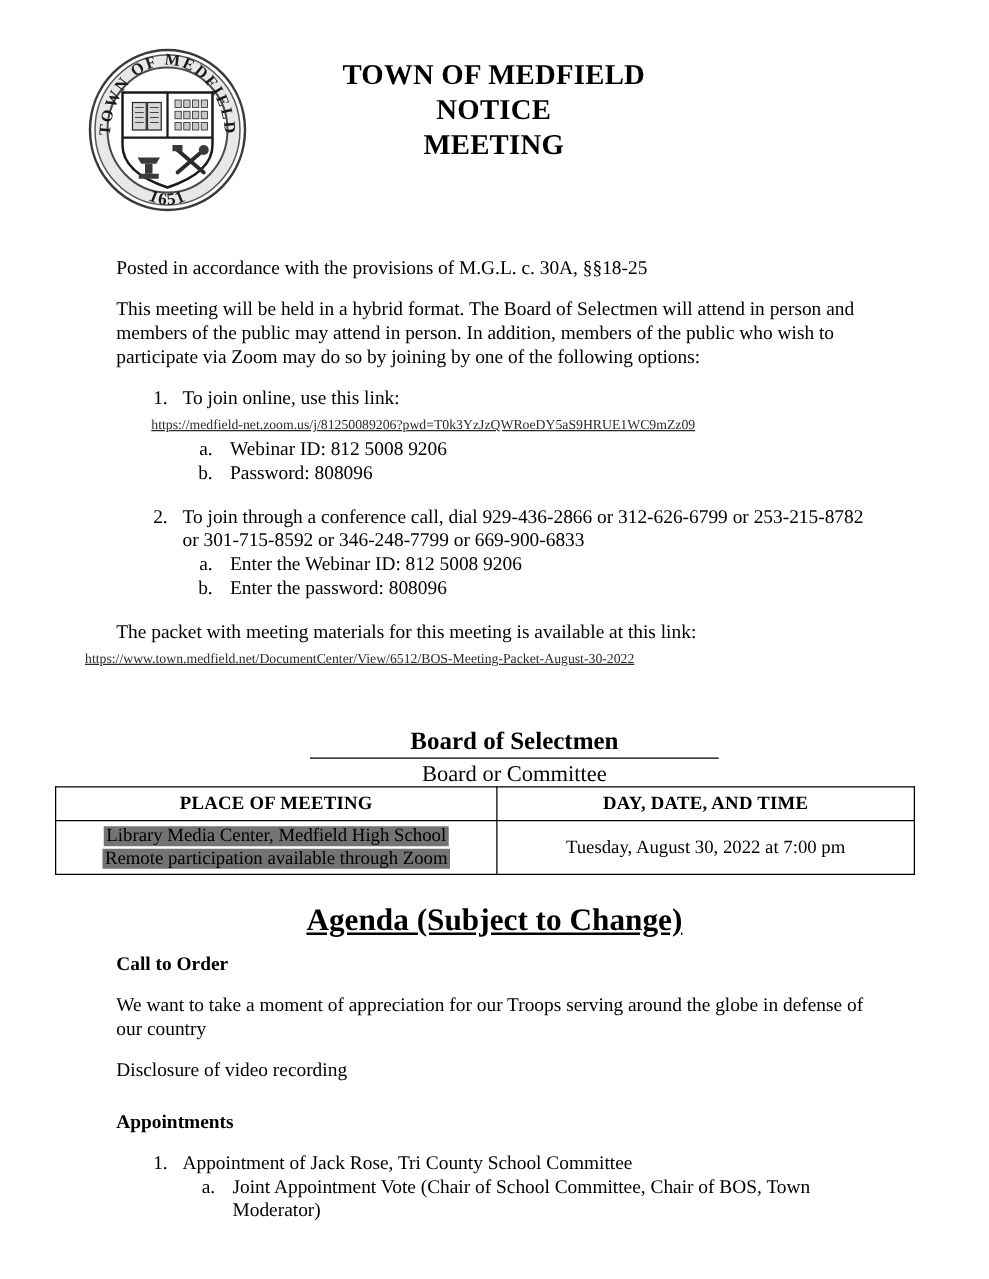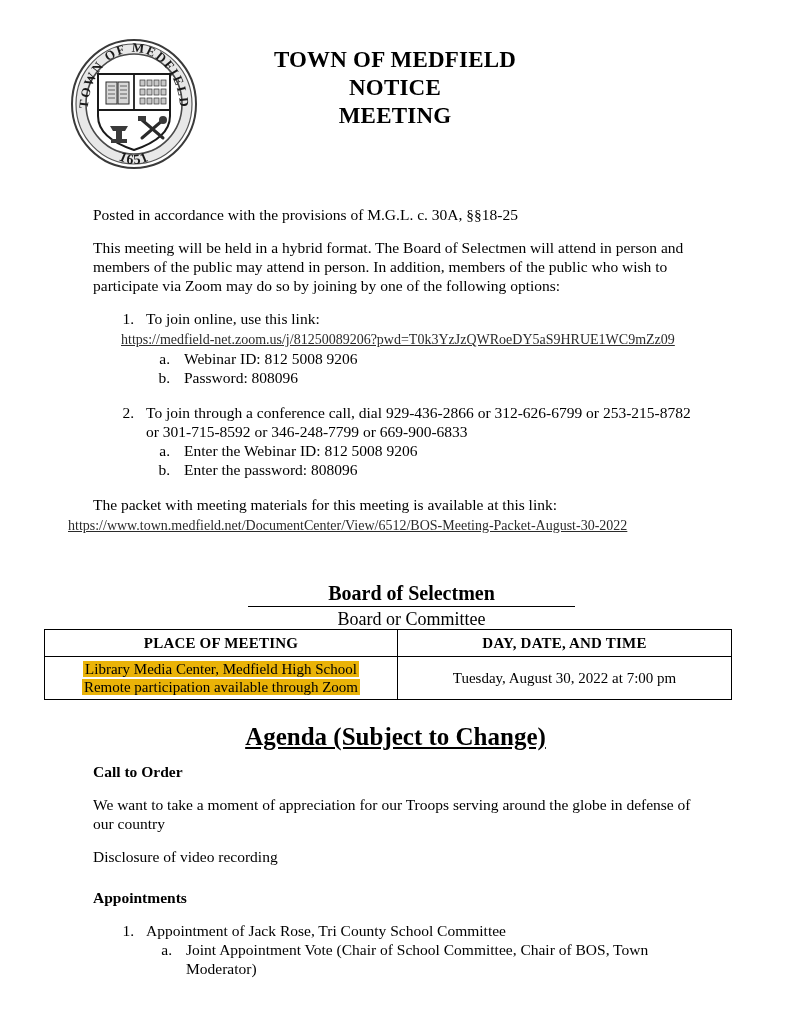--- a/index.html
+++ b/index.html
@@ -61,21 +61,21 @@
     font-size: 15.5px;
     line-height: 19px;
   }
   .para { margin: 0 0 14px 0; }
   .para.tight { margin-bottom: 0; }
 
   .link {
     color: #2b2b2b;
     text-decoration: underline;
     word-break: break-all;
-    font-size: 14px;
+    font-size: 11px;
   }
   .link-row {
     margin-left: -25px;
     margin-top: 1px;
     margin-bottom: 0;
     white-space: nowrap;
   }
 
   ol.num {
     margin: 0 0 0 0;
@@ -138,21 +138,21 @@
     letter-spacing: 0.2px;
   }
   .meeting-table td {
     font-size: 15px;
     height: 38px;
     line-height: 18px;
   }
   .col-place { width: 344px; }
   .col-when { width: 325px; }
   .hl {
-    background: #eab308;
+    background: #737373;
     padding: 0 2px;
   }
 
   
   .agenda-heading {
     position: absolute;
     left: 0;
     top: 723px;
     width: 791px;
     text-align: center;

